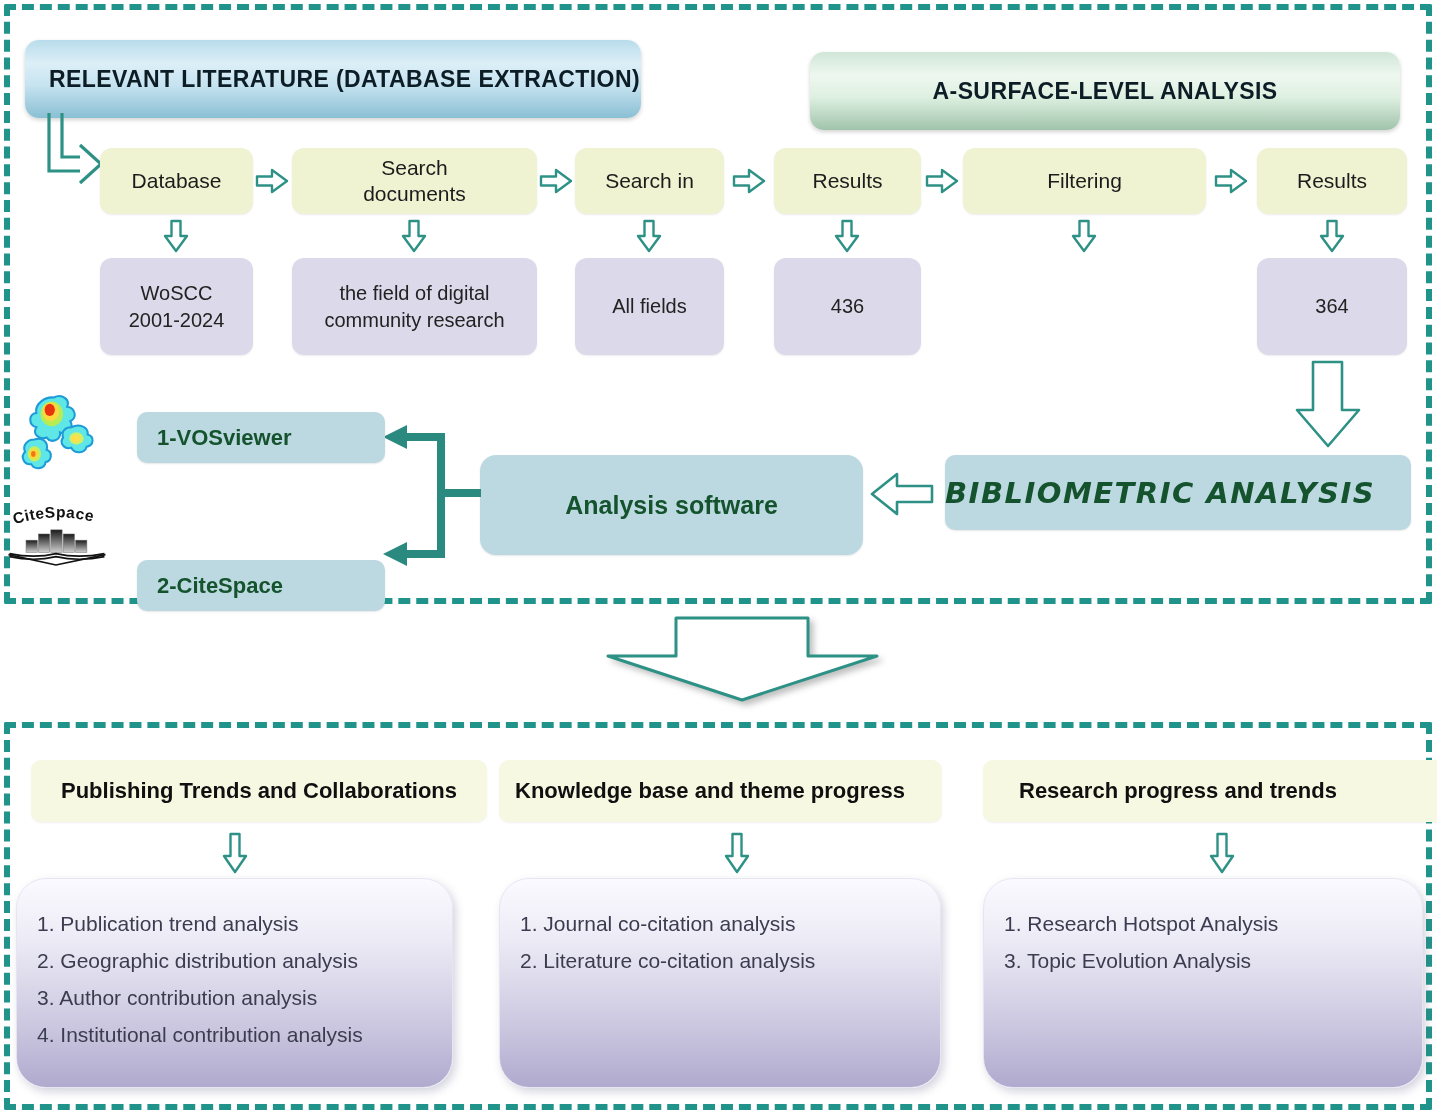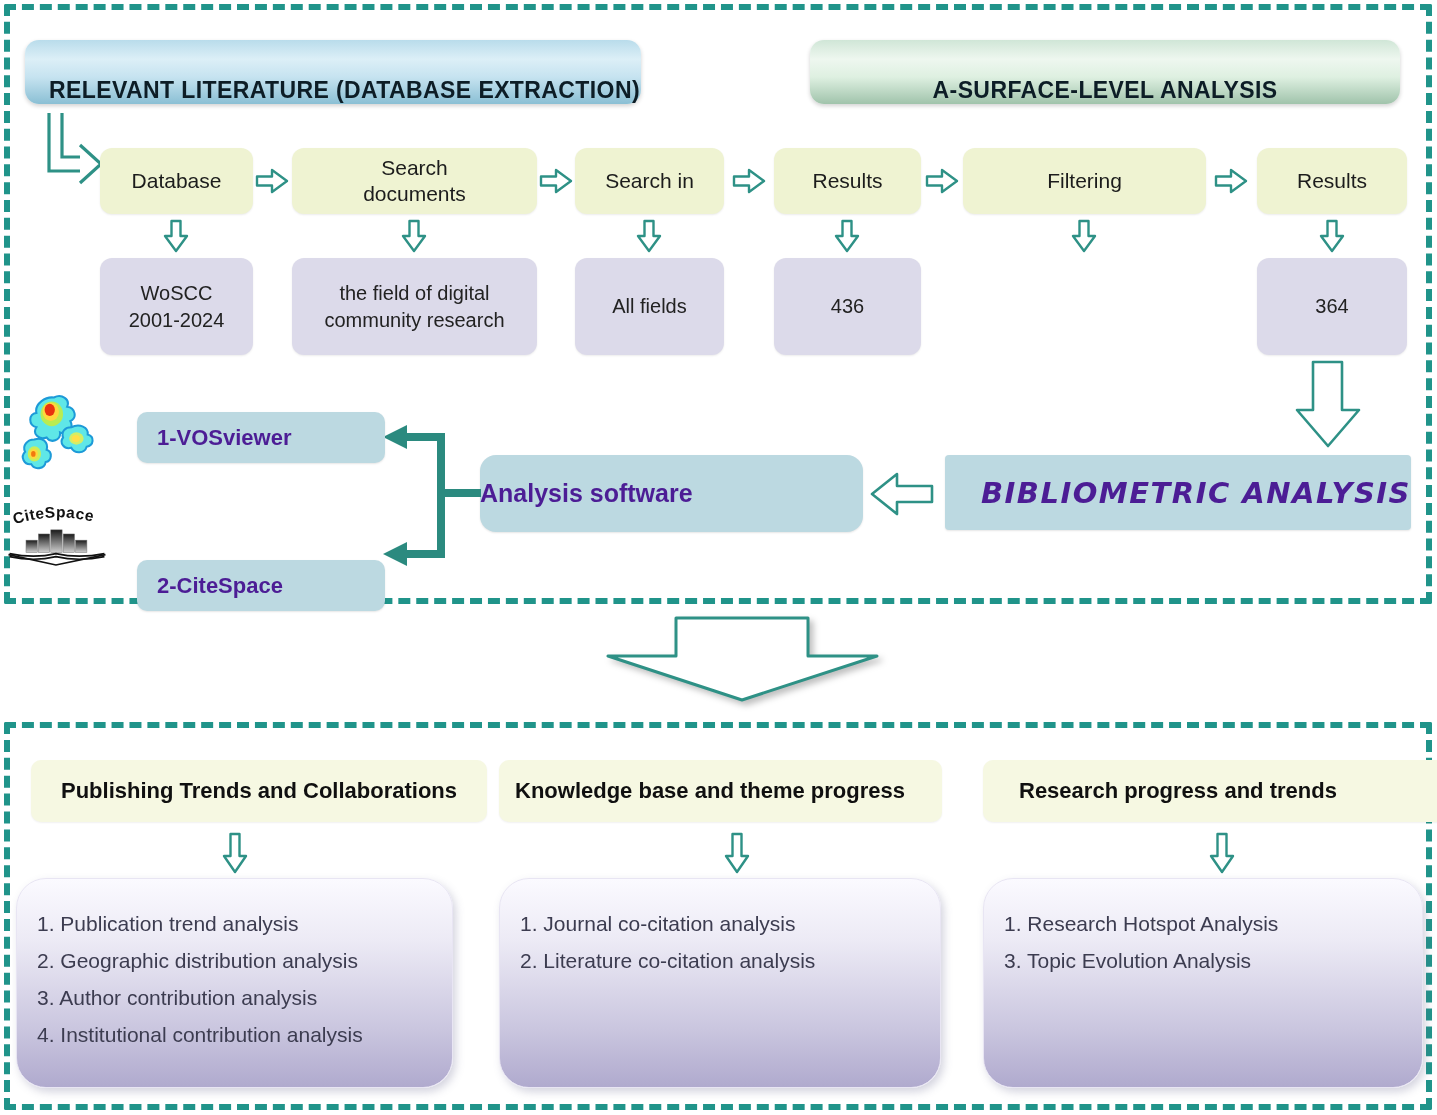--- a/index.html
+++ b/index.html
@@ -5,51 +5,51 @@
   html,body{margin:0;padding:0;background:#fff;}
   .canvas{position:relative;width:1437px;height:1115px;background:#fff;
           font-family:"Liberation Sans",sans-serif;overflow:hidden;}
 
   
   .panel{position:absolute;border:6px dashed #20948a;border-radius:2px;background:transparent;box-sizing:border-box;}
   .panel-top{left:4px;top:4px;width:1428px;height:600px;}
   .panel-bottom{left:4px;top:722px;width:1428px;height:388px;}
 
   
-  .hdr{position:absolute;top:40px;height:64px;border-radius:14px;display:flex;align-items:flex-end;
+  .hdr{position:absolute;top:40px;height:78px;border-radius:14px;display:flex;align-items:center;
        font-weight:bold;font-size:23px;color:#0d1d26;letter-spacing:.4px;
        box-shadow:0 2px 4px rgba(0,0,0,.18);}
   .hdr-blue{left:25px;width:592px;padding-left:24px;
        background:linear-gradient(180deg,#b9dcEB 0%,#dceff7 30%,#c6e3f0 58%,#8abfd4 100%);}
   .hdr-green{left:810px;width:590px;justify-content:center;
-       background:linear-gradient(180deg,#d0e6d7 0%,#eef7ef 30%,#def0e1 58%,#a0c3ab 100%);}
+       background:linear-gradient(180deg,#d0e6d7 0%,#eef7ef 30%,#def0e1 58%,#a0c3ab 100%);margin-top:12px;}
 
   
   .box-label{position:absolute;top:148px;height:66px;background:#eff3d2;border-radius:12px;
        display:flex;align-items:center;justify-content:center;text-align:center;
        font-size:21px;line-height:26px;color:#1c1c1c;white-space:pre-line;
        box-shadow:0 1px 2px rgba(0,0,0,.08);}
   .box-value{position:absolute;top:258px;height:97px;background:#dcdaea;border-radius:12px;
        display:flex;align-items:center;justify-content:center;text-align:center;
        font-size:20px;line-height:27px;color:#222;white-space:pre-line;
        box-shadow:0 1px 2px rgba(0,0,0,.08);}
   .s1{left:100px;width:153px}.s2{left:292px;width:245px}.s3{left:575px;width:149px}
   .s4{left:774px;width:147px}.s5{left:963px;width:243px}.s6{left:1257px;width:150px}
   .v5{height:108px;justify-content:flex-start;text-align:left;padding-left:16px;
       font-size:19.5px;line-height:26px;box-sizing:border-box;}
 
   .icon-abs{position:absolute;}
   .arrow-svg{display:block;}
 
   
   .bluebox{position:absolute;background:#bcd9e1;border-radius:12px;display:flex;align-items:center;
-       color:#4c1d95;box-shadow:0 1px 2px rgba(0,0,0,.10);}
-  .bib{left:945px;top:455px;width:466px;height:75px;justify-content:flex-end;border-radius:4px;
+       color:#14532d;box-shadow:0 1px 2px rgba(0,0,0,.10);}
+  .bib{left:945px;top:455px;width:466px;height:75px;justify-content:flex-start;border-radius:10px;
        font-style:italic;font-weight:600;font-size:29px;letter-spacing:1.5px;font-family:"DejaVu Sans",sans-serif;}
-  .soft{left:480px;top:455px;width:383px;height:77px;border-radius:16px;
+  .soft{left:480px;top:455px;width:383px;height:100px;justify-content:center;border-radius:16px;
        font-weight:bold;font-size:25px;}
   .tool{left:137px;width:248px;height:51px;padding-left:20px;font-weight:bold;font-size:22px;border-radius:10px;box-sizing:border-box;}
   .tool1{top:412px}.tool2{top:560px}
 
   
   .conn{position:absolute;background:#2b8a7f;}
   .tri-left{position:absolute;width:0;height:0;border-top:12px solid transparent;
        border-bottom:12px solid transparent;border-right:24px solid #2b8a7f;}
 
   

